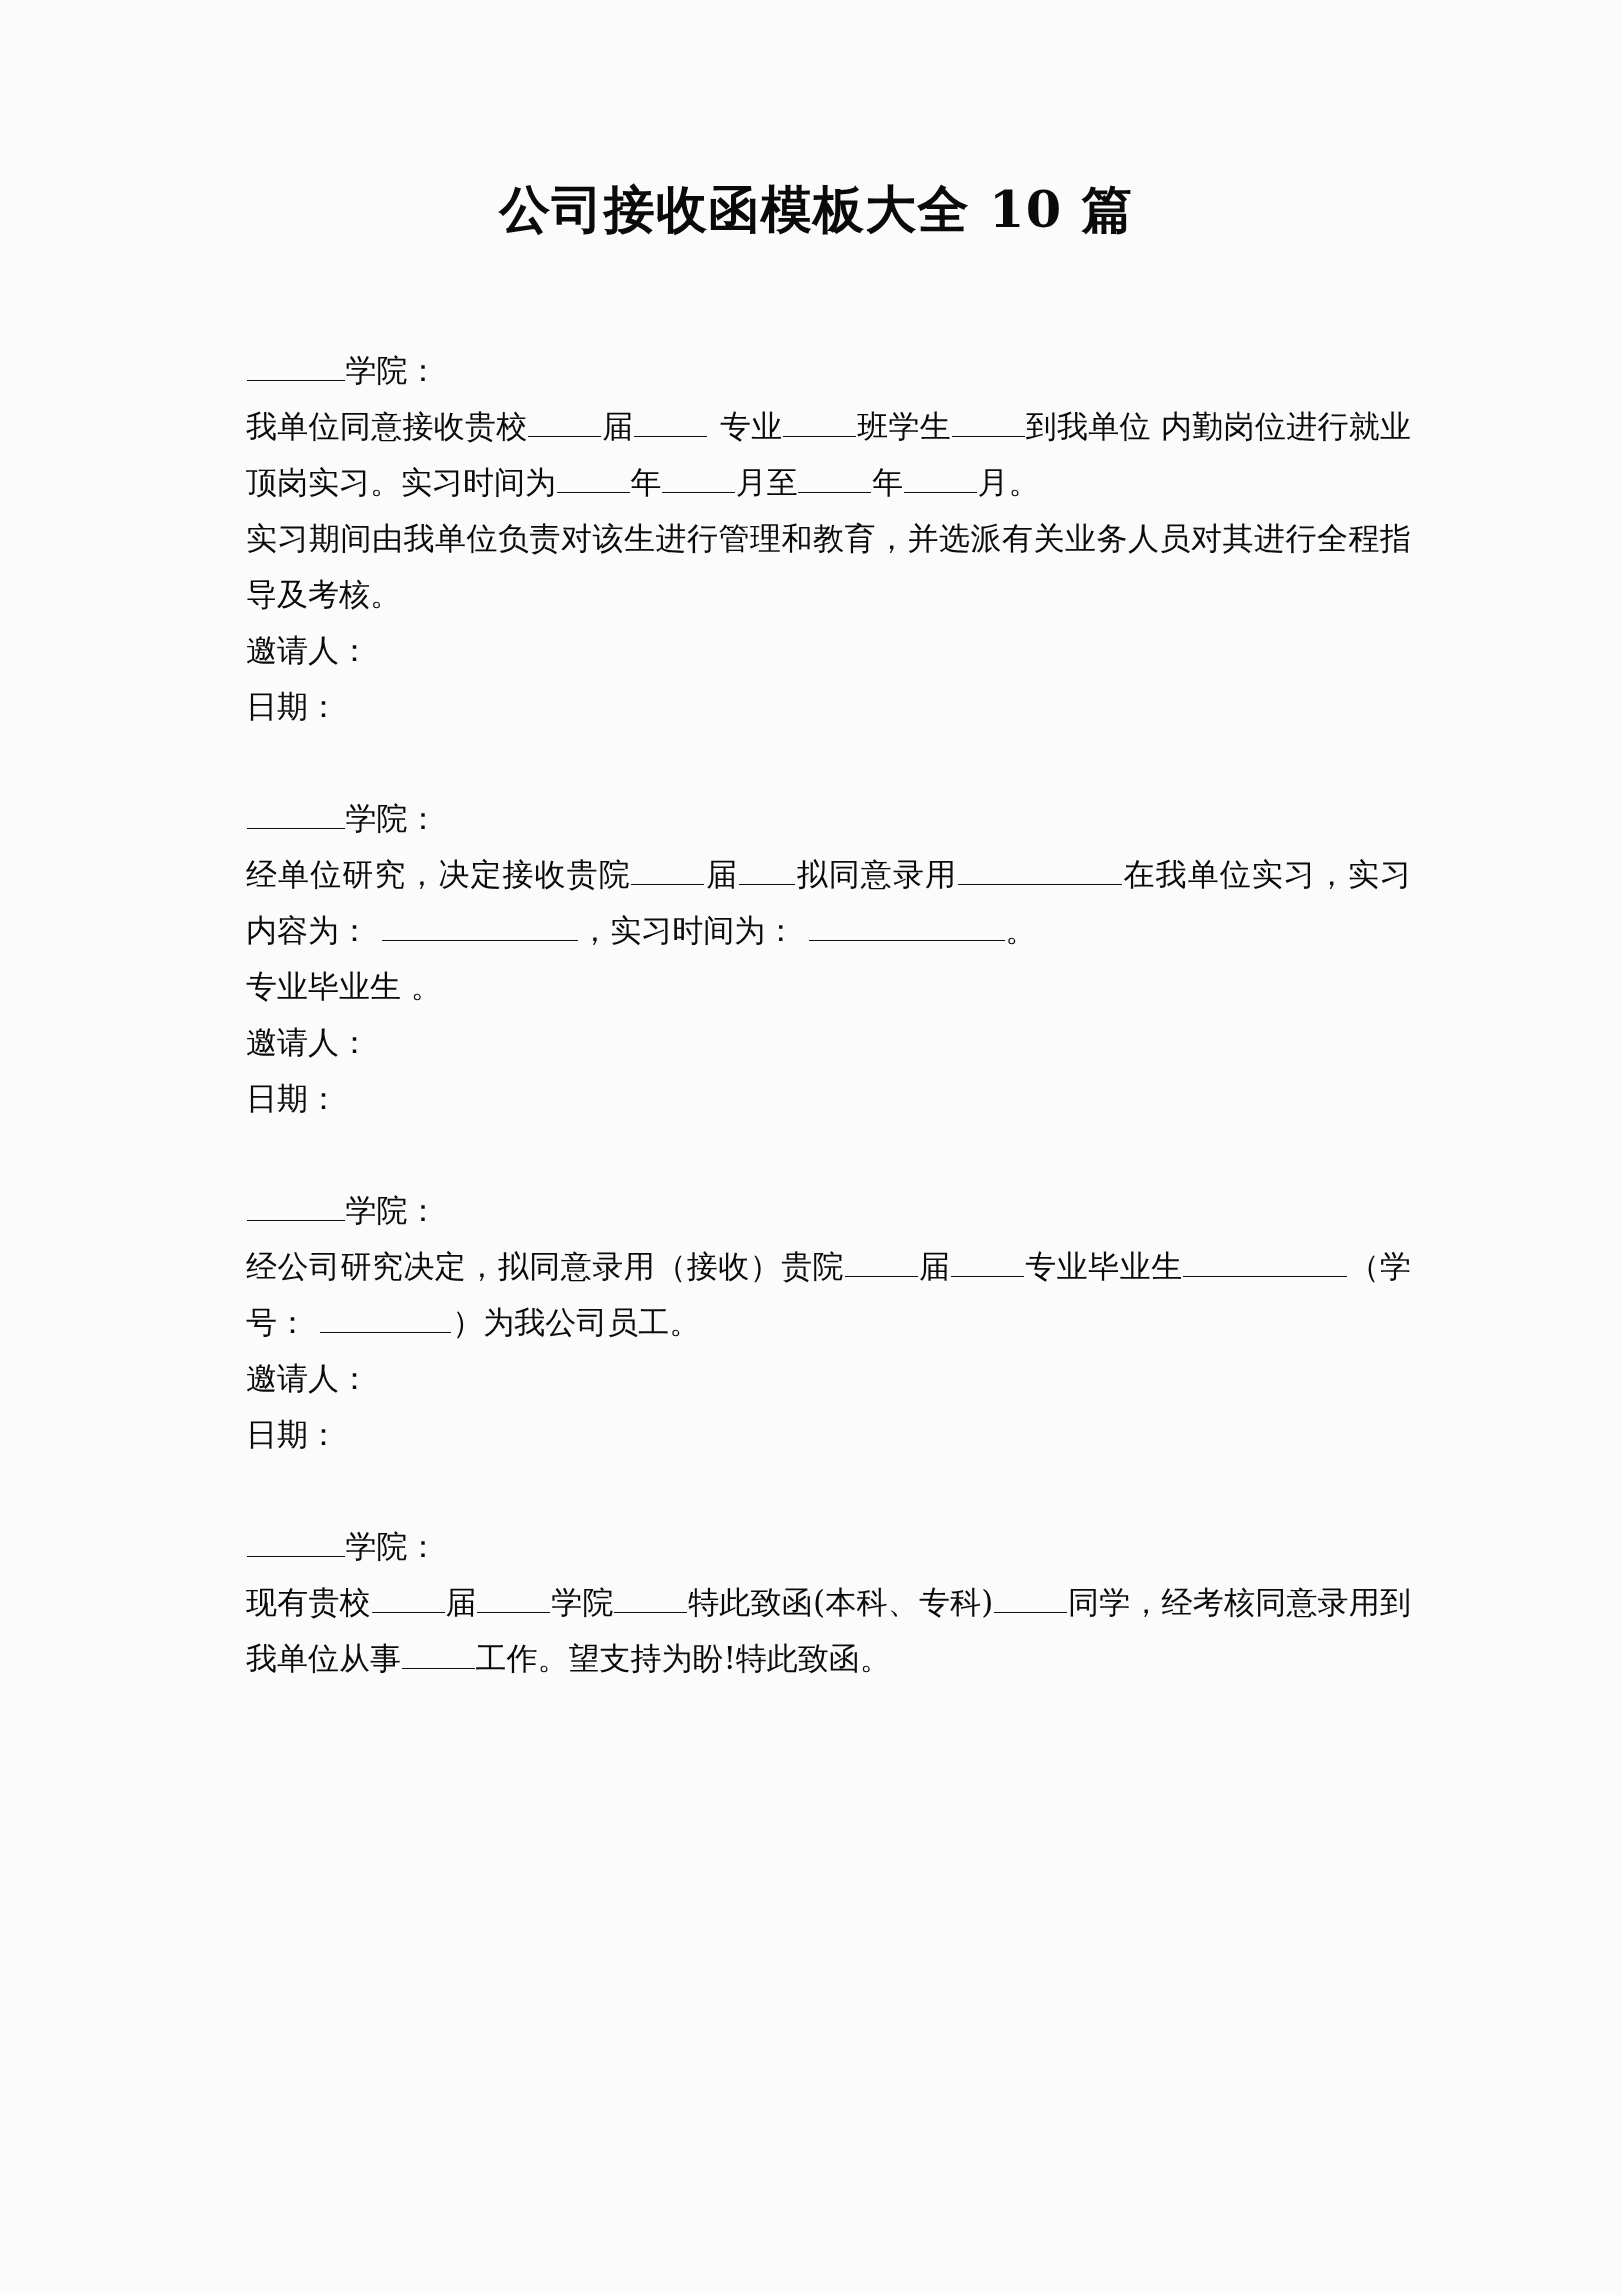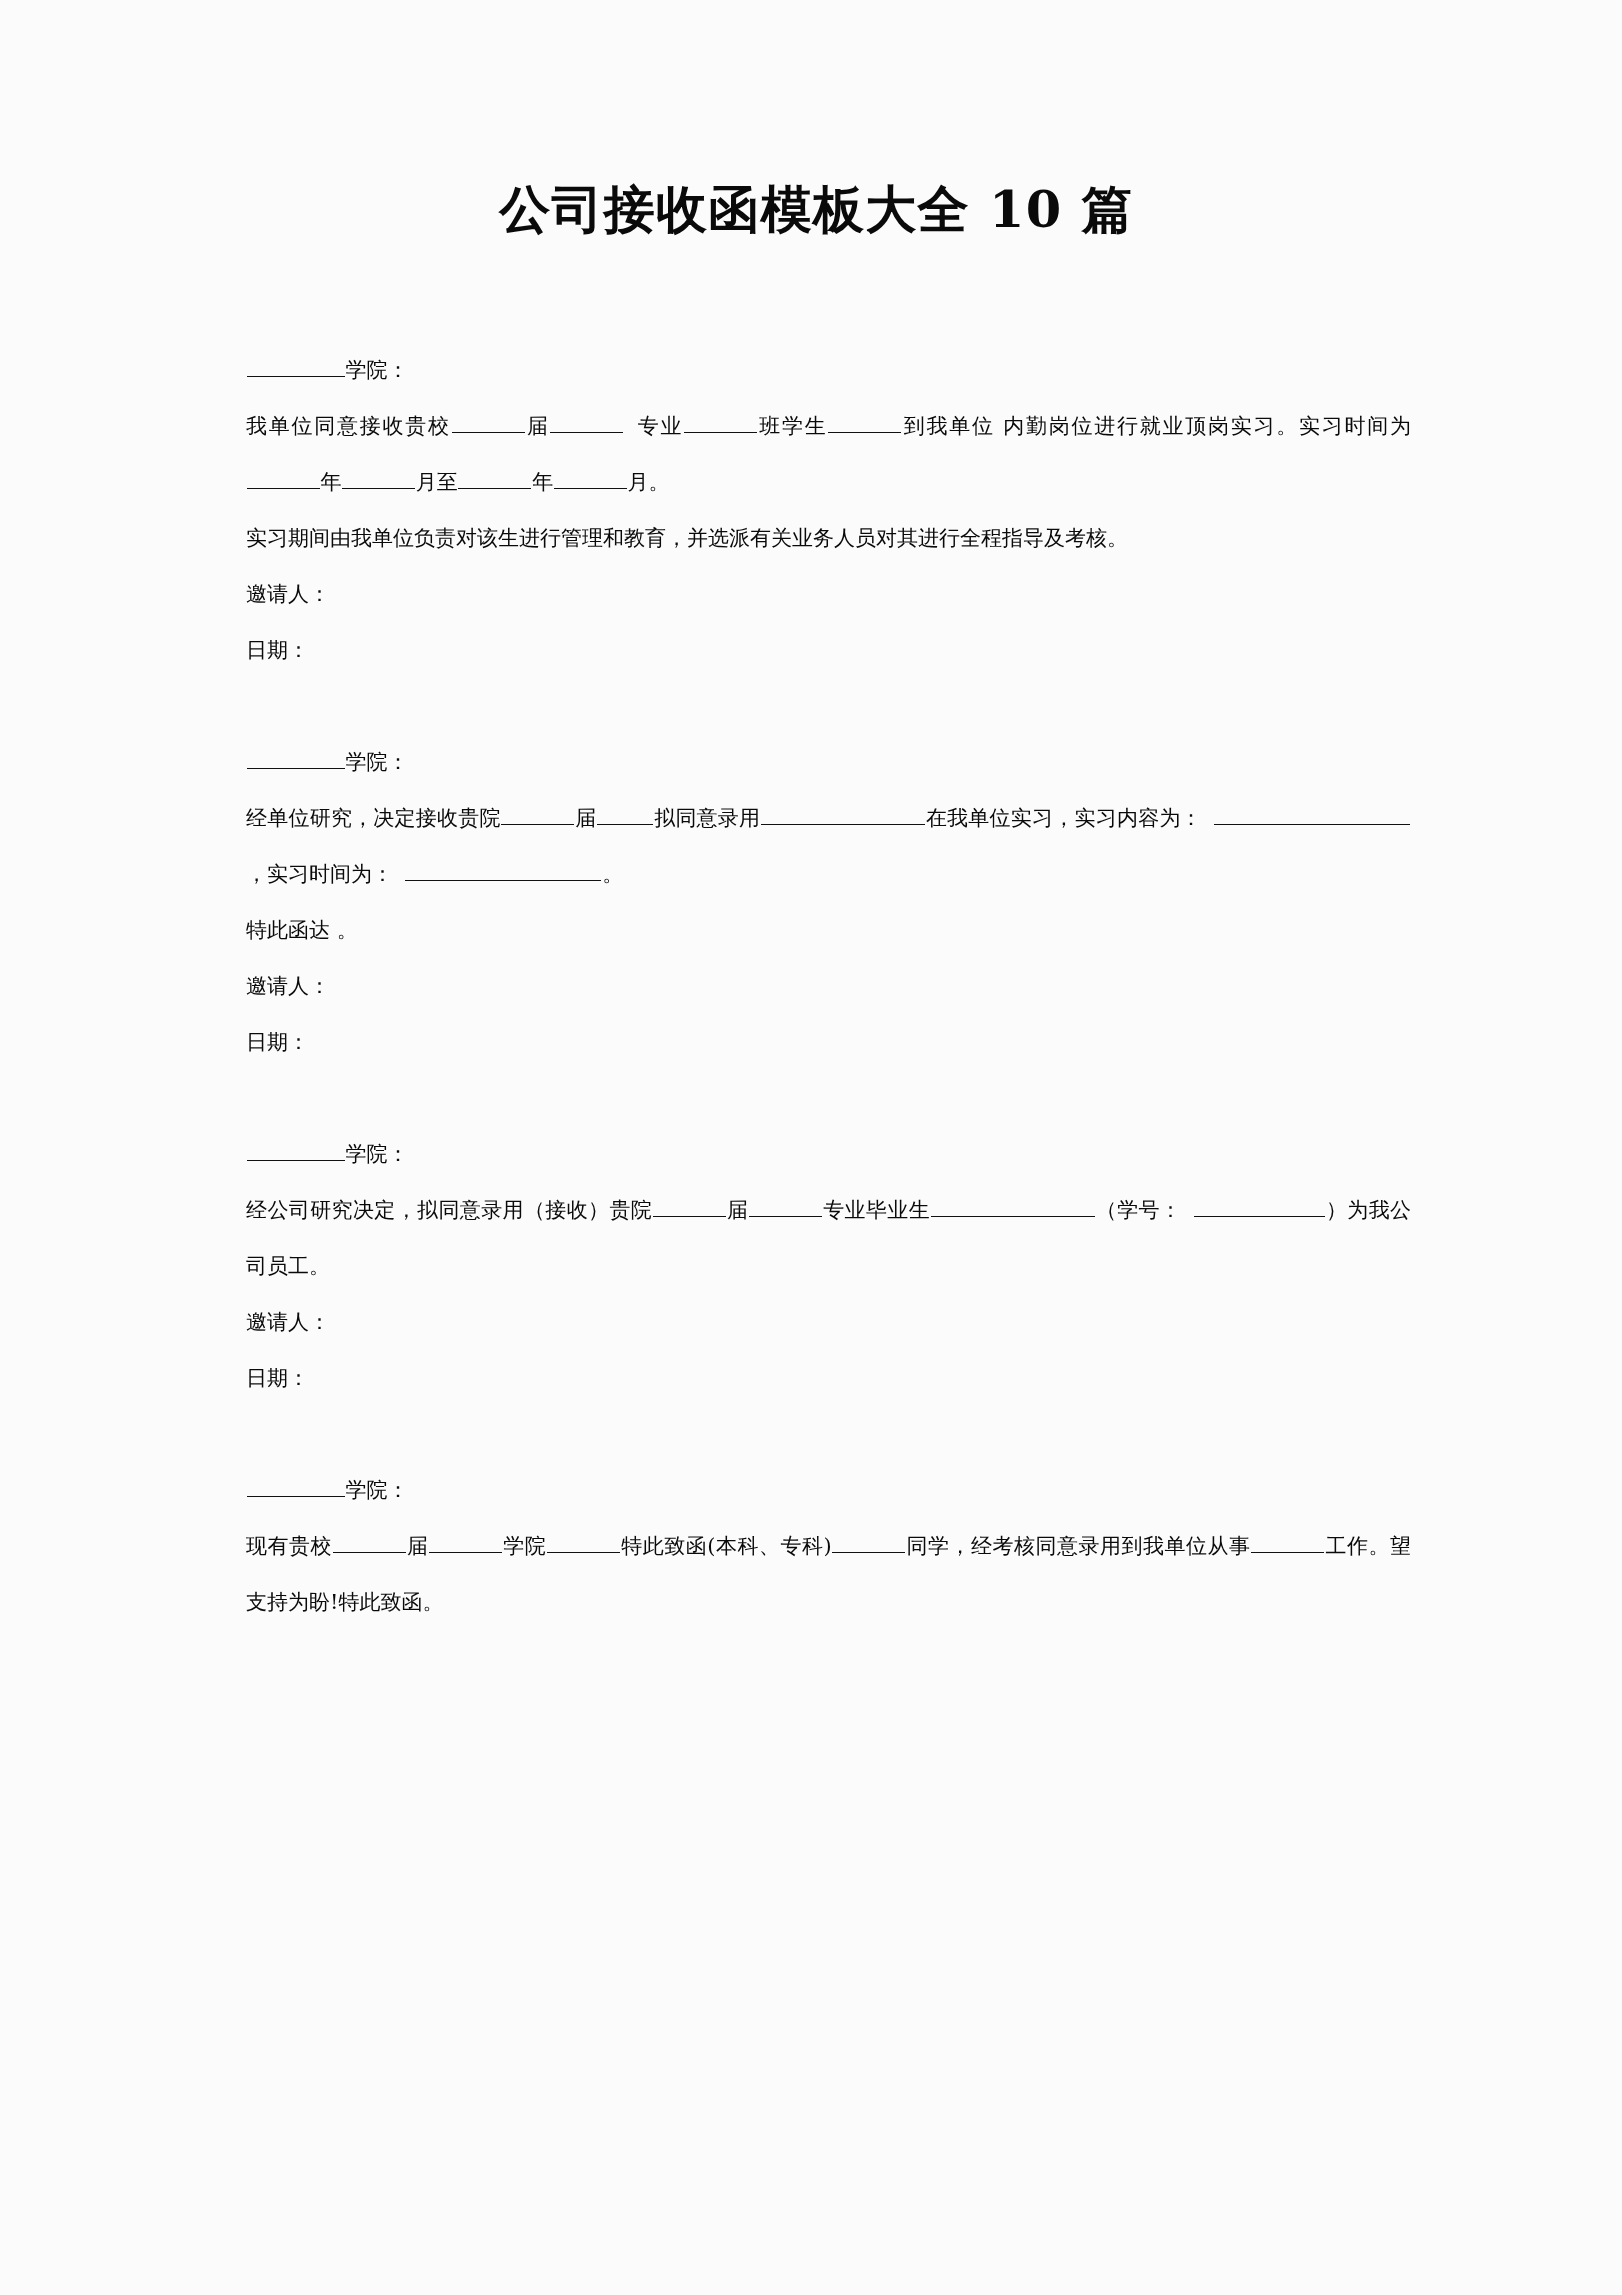--- a/index.html
+++ b/index.html
@@ -41,21 +41,21 @@
     left: 241px;
     top: 342px;
     width: 1165px;
   }
   .sec {
     margin: 0 0 56px 0;
   }
   .sec:last-child { margin-bottom: 0; }
 
   .line {
-    font-size: 21px;
+    font-size: 31px;
     line-height: 56px;
     letter-spacing: 0px;
     white-space: nowrap;
     font-family: "DejaVu Serif", "Liberation Serif", serif;
   }
   .line.blockpara {
     white-space: normal;
     text-align: justify;
     text-align-last: left;
   }
@@ -109,21 +109,21 @@
     <div class="sec">
 
       <div class="line salut">
         <span class="blank b-lg"></span><span>学院：</span>
       </div>
 
       <div class="line blockpara">
         <span>经单位研究，决定接收贵院</span><span class="blank b-md"></span><span>届</span><span class="blank b-sm"></span><span>拟同意录用</span><span class="blank b-xxl"></span><span>在我单位实习，实习内容为：</span><span class="sp"></span><span class="blank b-hg"></span><span>，实习时间为：</span><span class="sp"></span><span class="blank b-hg"></span><span>。</span>
       </div>
 
-      <div class="line">特此函达 。</div>
+      <div class="line">专业毕业生 。</div>
 
       <div class="line">邀请人：</div>
 
       <div class="line">日期：</div>
     </div>
 
     <div class="sec">
 
       <div class="line salut">
         <span class="blank b-lg"></span><span>学院：</span>

